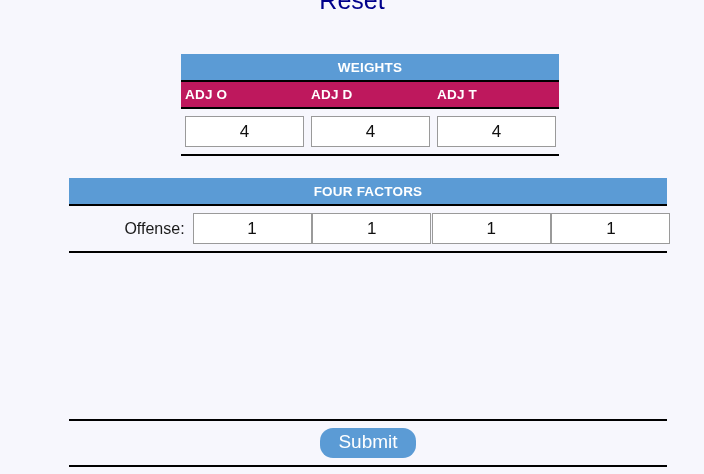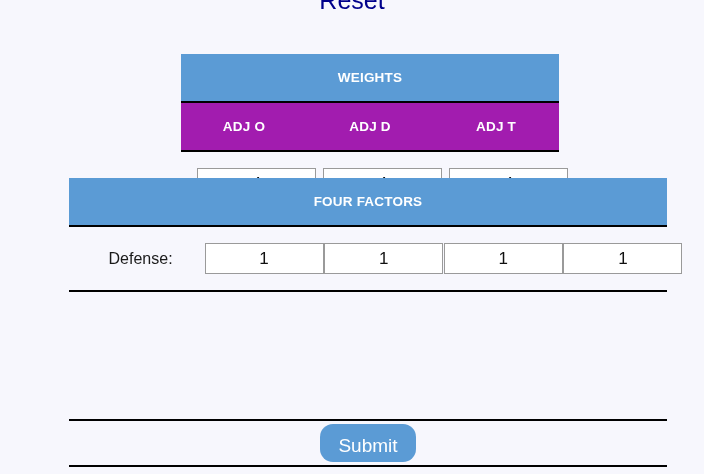--- a/index.html
+++ b/index.html
@@ -23,39 +23,39 @@
     text-decoration: none;
     font-family: "Liberation Sans", sans-serif;
   }
 
   
   table.grid {
     border-collapse: collapse;
     table-layout: fixed;
   }
   table.grid td, table.grid th {
-    padding: 16px;
+    padding: 4px;
     margin: 15px;
   }
   .band {
     background: #5b9bd5;
     color: #ffffff;
     font-weight: bold;
     font-size: 13.5px;
     text-align: center;
     height: 27px;
     letter-spacing: .2px;
     border-bottom: 2px solid #000;
   }
   .subband {
-    background: #a21caf;
+    background: #be185d;
     color: #ffffff;
     font-weight: bold;
     font-size: 13.5px;
-    text-align: center;
+    text-align: left;
     height: 27px;
     letter-spacing: .2px;
     border-bottom: 2px solid #000;
   }
   .cell-input { height: 47px; vertical-align: middle; text-align: center; }
   .rowline { border-bottom: 2px solid #000; }
 
   .txtbox {
     width: 119px;
     height: 31px;
@@ -113,21 +113,21 @@
     align-items: center;
     justify-content: center;
   }
   .submit-btn {
     background: #5b9bd5;
     color: #ffffff;
     border: none;
     border-radius: 13px;
     font-size: 19px;
     font-family: "Liberation Sans", sans-serif;
-    padding: 12px 18px 6px 18px;
+    padding: 4px 18px 6px 18px;
     cursor: pointer;
     line-height: 1.05;
   }
 </style>
 </head>
 <body>
 
 <div id="page">
 
   <div class="reset-wrap">
@@ -157,21 +157,21 @@
     </tr>
   </tbody>
     </table>
 
   <table class="grid" id="four-factors-table">
     <tbody>
         <tr>
       <td class="band" colspan="5">FOUR FACTORS</td>
     </tr>
     <tr class="rowline">
-      <td class="rowlabel">Defense:</td>
+      <td class="rowlabel">Offense:</td>
       <td class="cell-input">
         <input class="txtbox" type="text" value="1" style="">
       </td>
       <td class="cell-input">
         <input class="txtbox" type="text" value="1" style="">
       </td>
       <td class="cell-input">
         <input class="txtbox" type="text" value="1" style="">
       </td>
       <td class="cell-input">

